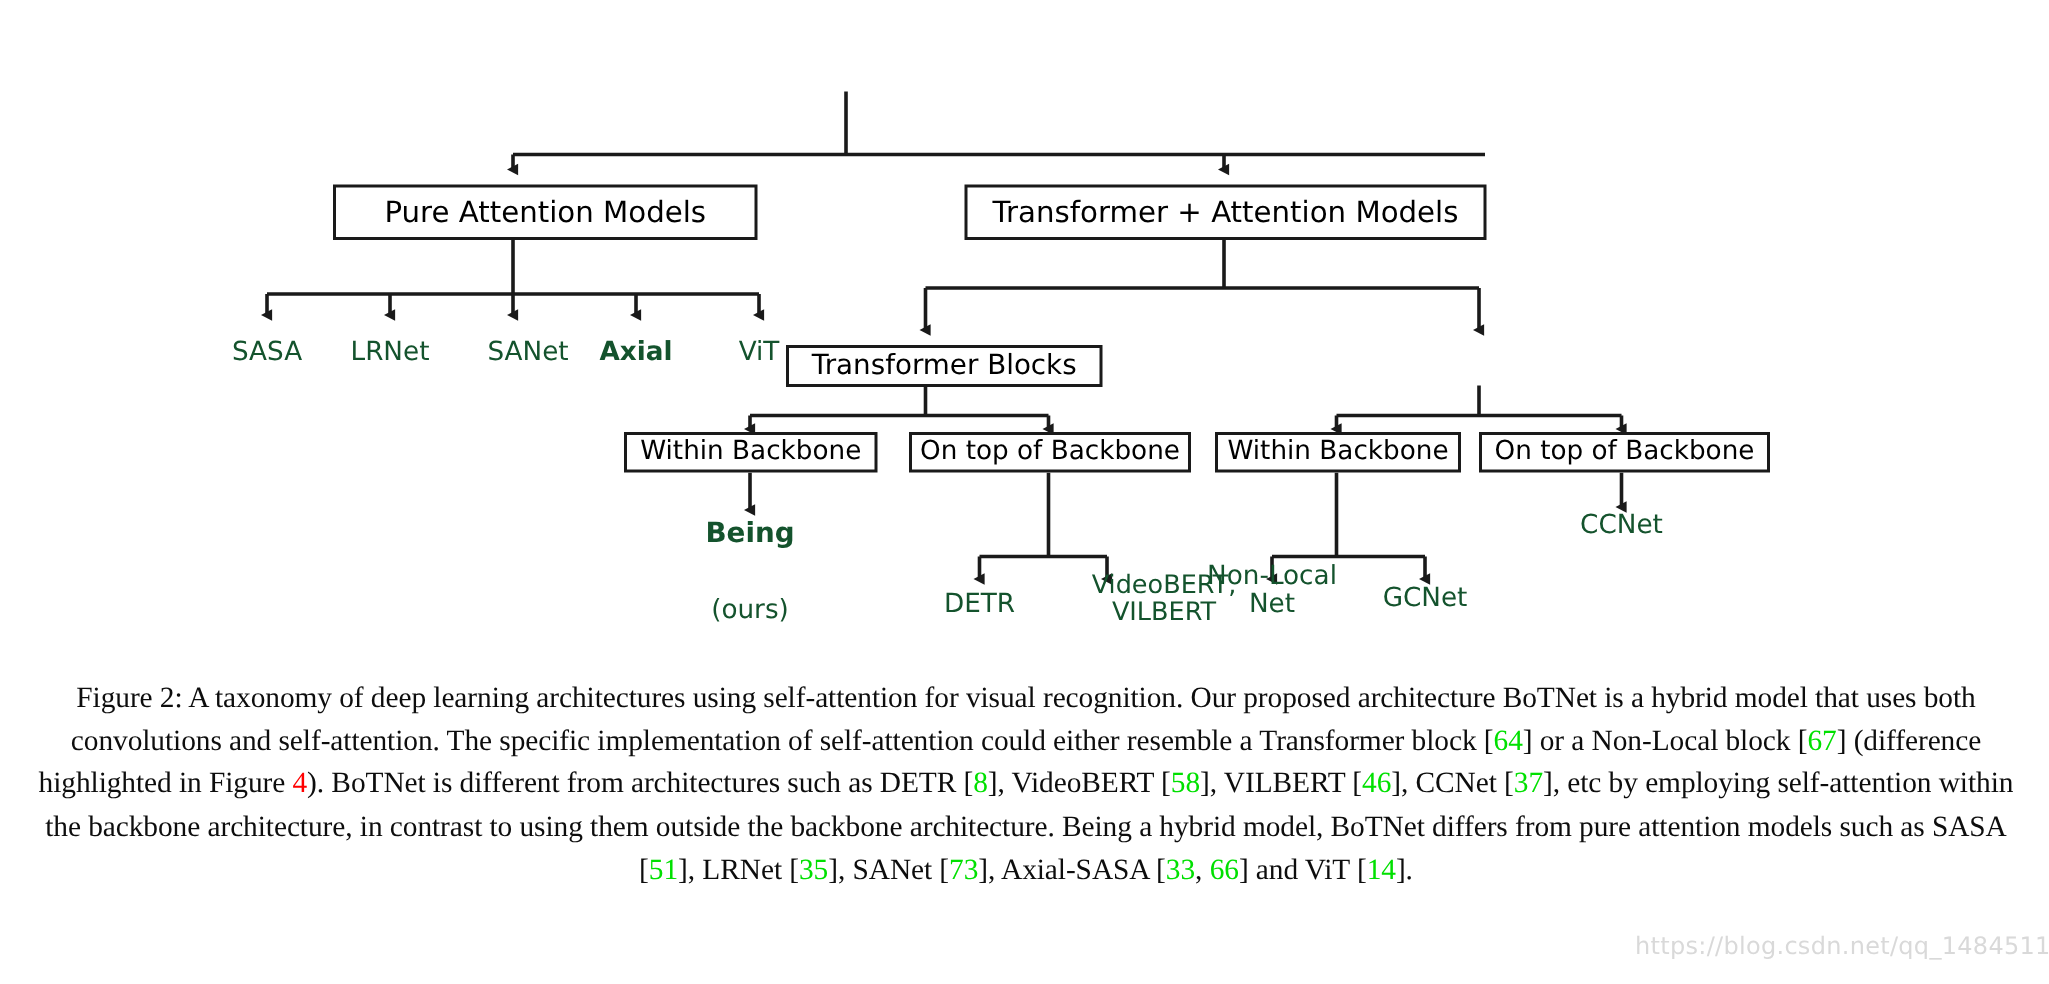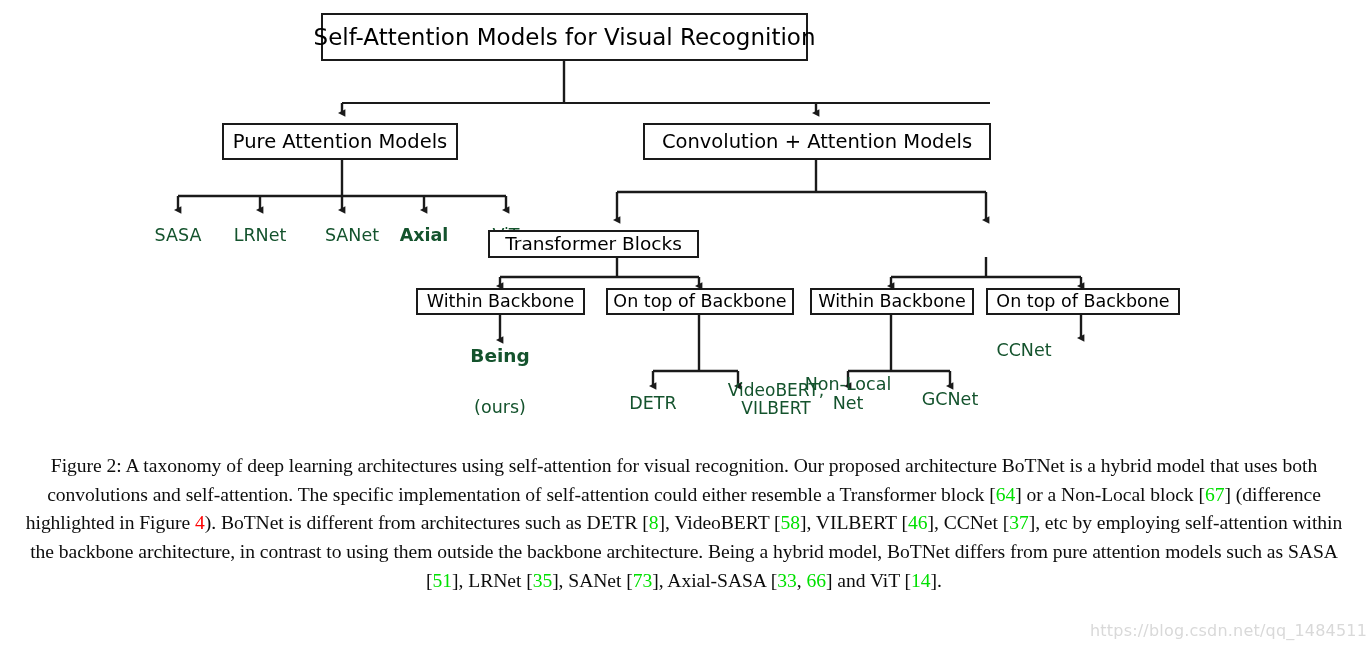--- a/index.html
+++ b/index.html
@@ -106,39 +106,36 @@
 
       <path d="M891,315 L891,371"></path>
       <path d="M848,371 L950,371"></path>
       <path d="M848,371 L848,386" marker-end="url(#arr)"></path>
       <path d="M950,371 L950,386" marker-end="url(#arr)"></path>
 
       <path d="M1081,315 L1081,338" marker-end="url(#arr)"></path>
     </g>
   </svg>
 
-  <div class="node" style="left:321px;top:13px;width:487px;height:48px;font-size:23px;">
-    <span>Self-Attention Models for Visual Recognition</span>
-  </div>
 
-  <div class="node" style="left:222px;top:123px;width:236px;height:37px;font-size:19.5px;">
+  <div class="node" style="left:222px;top:123px;width:283px;height:37px;font-size:19.5px;">
     <span>Pure Attention Models</span>
   </div>
 
   <div class="node" style="left:643px;top:123px;width:348px;height:37px;font-size:19.5px;">
-    <span>Convolution + Attention Models</span>
+    <span>Transformer + Attention Models</span>
   </div>
 
   <div class="leaf" style="left:138px;top:226px;width:80px;font-size:17.5px;">SASA</div>
   <div class="leaf" style="left:220px;top:226px;width:80px;font-size:17.5px;">LRNet</div>
   <div class="leaf" style="left:312px;top:226px;width:80px;font-size:17.5px;">SANet</div>
   <div class="leaf" style="left:384px;top:226px;width:80px;font-size:17.5px;font-weight:bold;">Axial</div>
   <div class="leaf" style="left:466px;top:226px;width:80px;font-size:17.5px;">ViT</div>
 
-  <div class="node" style="left:488px;top:230px;width:211px;height:28px;font-size:18.5px;">
+  <div class="node" style="left:524px;top:230px;width:211px;height:28px;font-size:18.5px;">
     <span>Transformer Blocks</span>
   </div>
 
 
   <div class="node" style="left:416px;top:288px;width:169px;height:27px;font-size:17.5px;">
     <span>Within Backbone</span>
   </div>
 
   <div class="node" style="left:606px;top:288px;width:188px;height:27px;font-size:17.5px;">
     <span>On top of Backbone</span>
@@ -158,19 +155,19 @@
   <div class="leaf" style="left:613px;top:394px;width:80px;font-size:17.5px;">DETR</div>
 
   <div class="leaf" style="left: 717px; top: 381px; width: 118px; font-size: 17px; white-space: pre-line;">VideoBERT,
 VILBERT</div>
 
   <div class="leaf" style="left: 796px; top: 375px; width: 104px; font-size: 17.5px; white-space: pre-line;">Non-Local
 Net</div>
 
   <div class="leaf" style="left:910px;top:390px;width:80px;font-size:17.5px;">GCNet</div>
 
-  <div class="leaf" style="left:984px;top:341px;width:80px;font-size:17.5px;">CCNet</div>
+  <div class="leaf" style="left:1041px;top:341px;width:80px;font-size:17.5px;">CCNet</div>
 
 </div>
 
 <div id="caption"><span>Figure 2:</span><span> A taxonomy of deep learning architectures using self-attention for visual recognition. Our proposed architecture BoTNet is a hybrid model that uses both convolutions and self-attention. The specific implementation of self-attention could either resemble a Transformer block [</span><span class="ref">64</span><span>] or a Non-Local block [</span><span class="ref">67</span><span>] (difference highlighted in Figure </span><span class="refred">4</span><span>). BoTNet is different from architectures such as DETR [</span><span class="ref">8</span><span>], VideoBERT [</span><span class="ref">58</span><span>], VILBERT [</span><span class="ref">46</span><span>], CCNet [</span><span class="ref">37</span><span>], etc by employing self-attention within the backbone architecture, in contrast to using them outside the backbone architecture. Being a hybrid model, BoTNet differs from pure attention models such as SASA [</span><span class="ref">51</span><span>], LRNet [</span><span class="ref">35</span><span>], SANet [</span><span class="ref">73</span><span>], Axial-SASA [</span><span class="ref">33</span><span>, </span><span class="ref">66</span><span>] and ViT [</span><span class="ref">14</span><span>].</span></div>
 
 <div id="watermark">https://blog.csdn.net/qq_14845119</div>
 
 </body></html>

